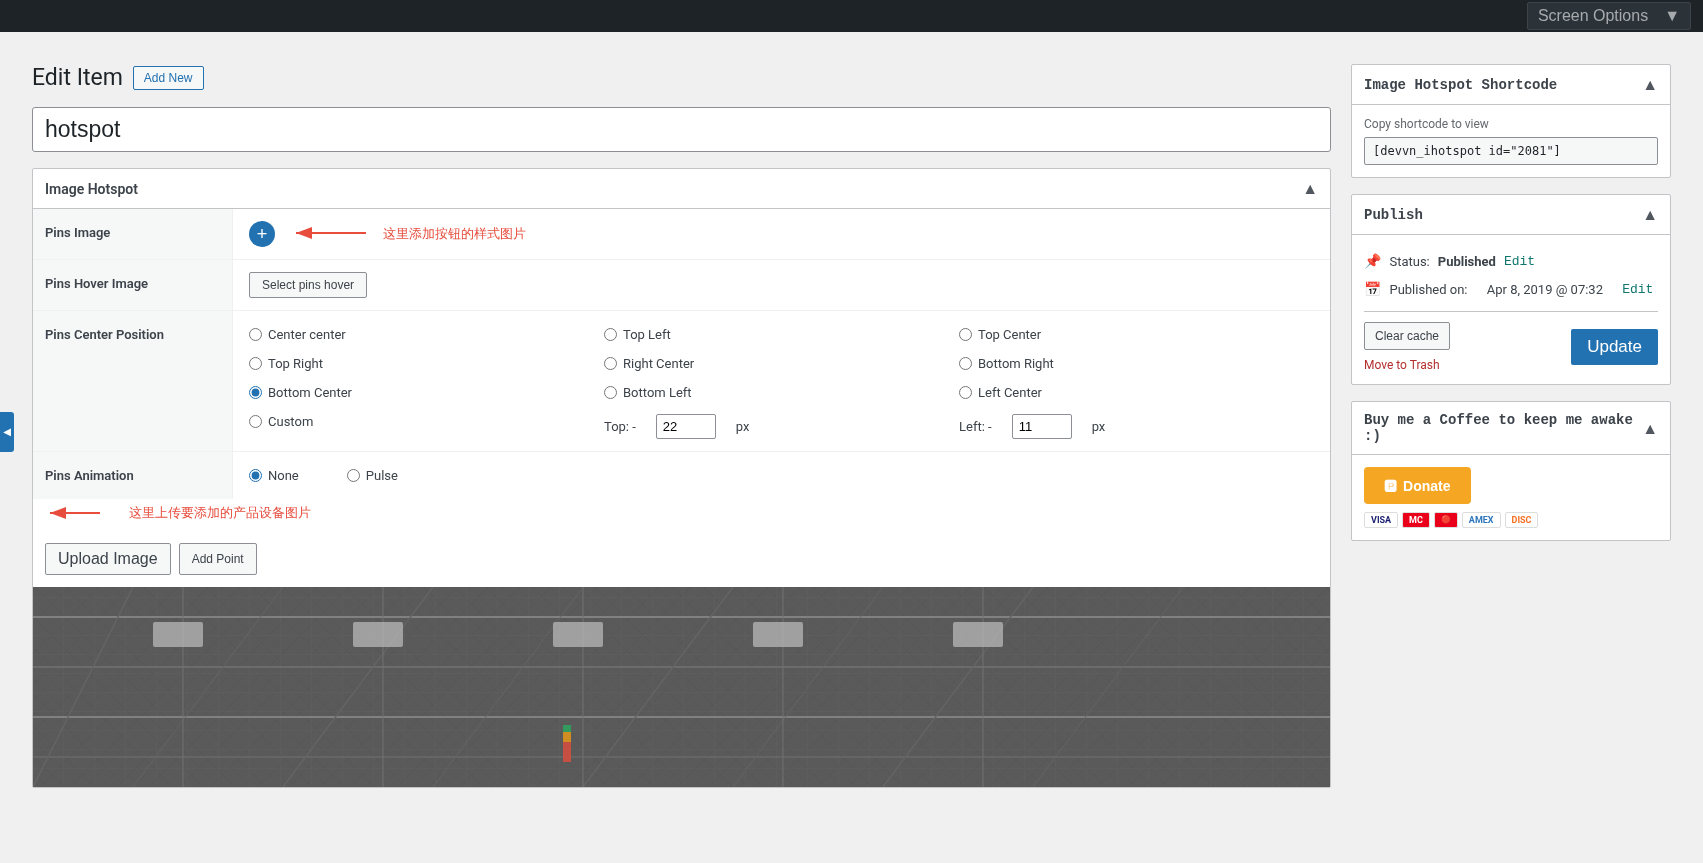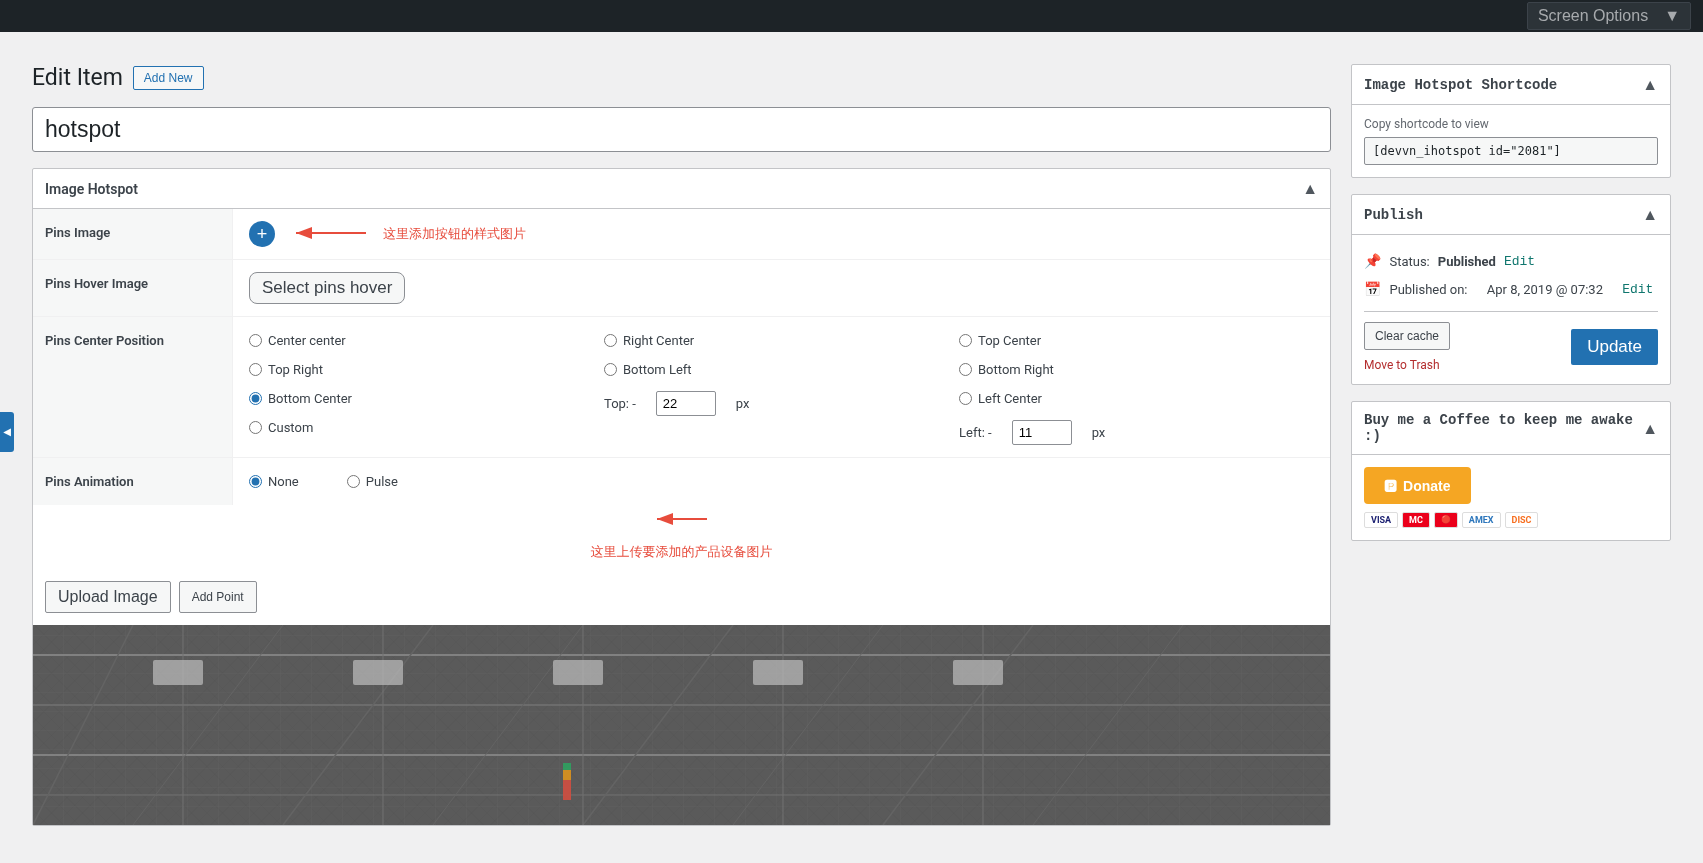--- a/index.html
+++ b/index.html
@@ -24,21 +24,21 @@
     .metabox-body { padding: 0; }
     .hotspot-row { display: flex; border-bottom: 1px solid #f0f0f1; }
     .hotspot-row:last-child { border-bottom: none; }
     .hotspot-label { width: 200px; min-width: 200px; padding: 14px 12px; font-weight: 600; background: #f6f7f7; border-right: 1px solid #f0f0f1; display: flex; align-items: flex-start; padding-top: 16px; }
     .hotspot-field { flex: 1; padding: 12px 16px; display: flex; align-items: center; flex-wrap: wrap; gap: 8px; }
 
     .plus-btn { width: 26px; height: 26px; border-radius: 50%; background: #2271b1; color: #fff; border: none; font-size: 18px; cursor: pointer; display: flex; align-items: center; justify-content: center; line-height: 1; }
 
     .annotation-text { color: #e74c3c; font-size: 13px; }
 
-    .select-btn { background: #f6f7f7; border: 1px solid #8c8f94; color: #3c434a; padding: 5px 12px; font-size: 17px; cursor: pointer; border-radius: 8px; }
+    .select-btn { background: #f6f7f7; border: 1px solid #8c8f94; color: #3c434a; padding: 5px 12px; font-size: 12px; cursor: pointer; border-radius: 2px; }
     .radio-label { display: flex; align-items: center; gap: 6px; cursor: pointer; padding: 4px 0; font-size: 13px; }
     .radio-label input[type="radio"] { cursor: pointer; accent-color: #2271b1; }
 
     .custom-pos-row { display: flex; align-items: center; gap: 12px; margin-top: 4px; flex-wrap: wrap; }
     .pos-input-group { display: flex; align-items: center; gap: 20px; }
     .pos-input { width: 60px; border: 1px solid #8c8f94; border-radius: 2px; padding: 4px 6px; font-size: 13px; }
 
     .bottom-buttons { display: flex; gap: 8px; padding: 12px; }
     .upload-btn { background: #f6f7f7; border: 1px solid #8c8f94; color: #3c434a; padding: 6px 12px; font-size: 16px; cursor: pointer; border-radius: 2px; }
     .add-point-btn { background: #f6f7f7; border: 1px solid #8c8f94; color: #3c434a; padding: 6px 12px; font-size: 12px; cursor: pointer; border-radius: 2px; }
@@ -173,20 +173,24 @@
                 </label>
                 <label class="radio-label">
                   <input type="radio" name="pin_pos" style=""> 
                     <span>Custom</span>
                 </label>
               </div>
 
               <div class="radio-col">
                 <label class="radio-label">
                   <input type="radio" name="pin_pos" style=""> 
+                    <span>Top Left</span>
+                </label>
+                <label class="radio-label">
+                  <input type="radio" name="pin_pos" style=""> 
                     <span>Right Center</span>
                 </label>
                 <label class="radio-label">
                   <input type="radio" name="pin_pos" style=""> 
                     <span>Bottom Left</span>
                 </label>
                 <div class="custom-pos-row">
                   <div class="pos-input-group">
                     <span>Top: -</span>
                     <input type="text" class="pos-input" value="22" style="">
@@ -229,21 +233,21 @@
             </label>
             <label class="radio-label" style="margin-left:40px;">
               <input type="radio" name="pin_anim" style=""> 
                 <span>Pulse</span>
             </label>
           </div>
         </div>
 
       </div>
 
-      <div style="padding: 4px 12px 8px; display:flex; align-items:center; gap:14px;flex-direction:column;">
+      <div style="padding: 4px 12px 8px; display:flex; align-items:center; gap:24px;">
 
         <svg width="60" height="20">
           <defs>
             <marker id="arrowhead2" markerWidth="8" markerHeight="6" refX="8" refY="3" orient="auto">
               <polygon points="0 0, 8 3, 0 6" fill="#e74c3c"></polygon>
             </marker>
           </defs>
           <line x1="55" y1="10" x2="5" y2="10" stroke="#e74c3c" stroke-width="2" marker-end="url(#arrowhead2)"></line>
         </svg>
         <span class="annotation-text">这里上传要添加的产品设备图片</span>

